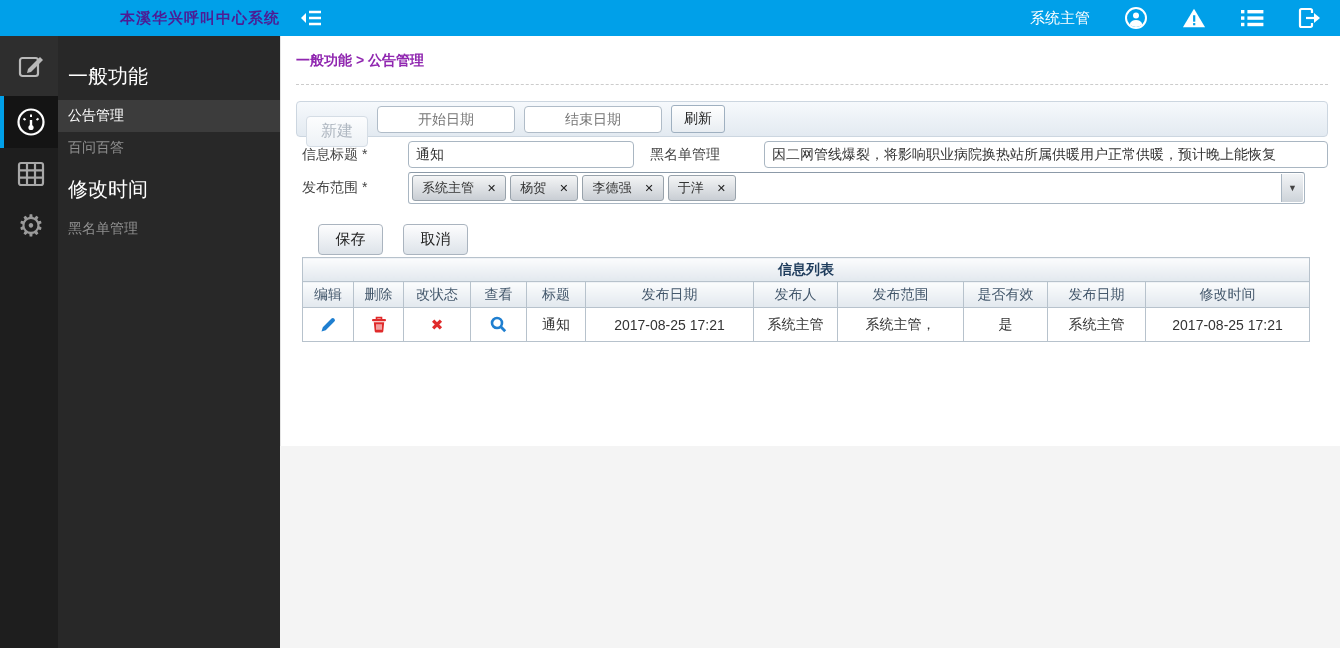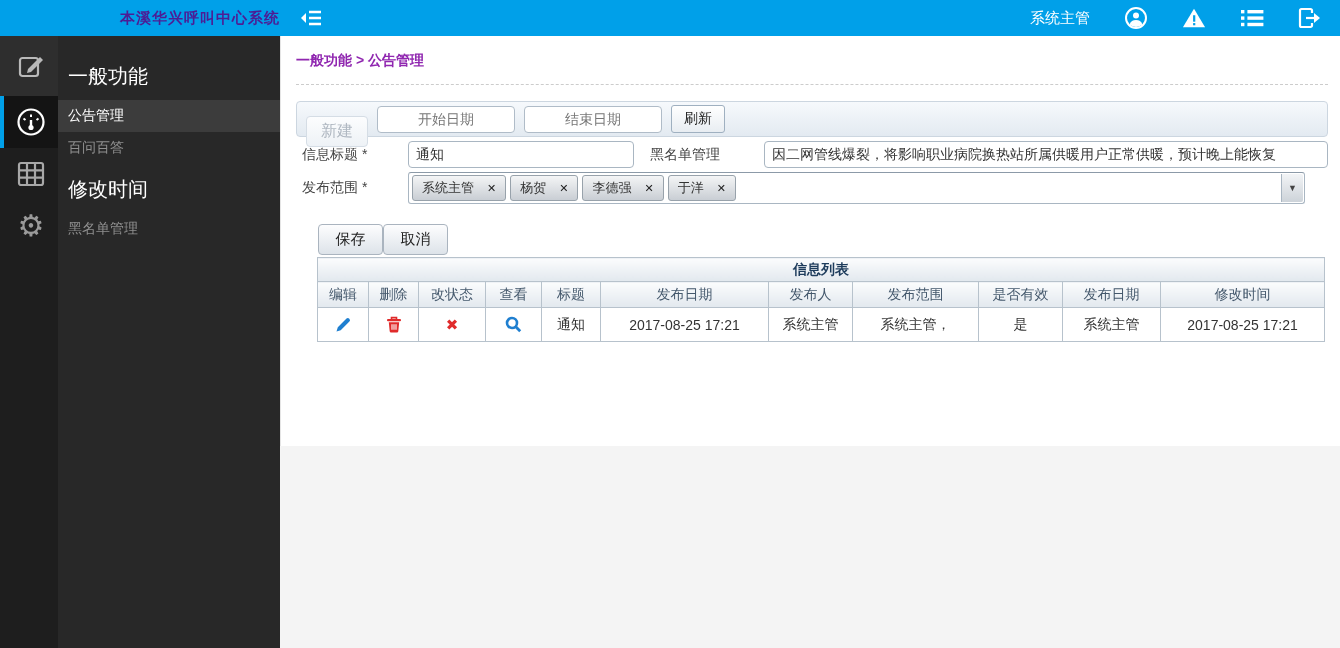--- a/index.html
+++ b/index.html
@@ -60,31 +60,31 @@
   .input-title { width:226px; }
   .input-content { width:564px; margin-left:32px; }
   .multiselect { flex:1; max-width:897px; min-height:28px; border:1px solid #a9b6c2; border-top-color:#8c9aa8;
                  border-radius:3px; background:#fff; display:flex; align-items:center; padding:1px 2px; position:relative; }
   .tag { display:inline-flex; align-items:center; margin:1px 3px 1px 1px; padding:3px 9px; font-size:13px; color:#333;
          border:1px solid #98a2ab; border-radius:3px; background:linear-gradient(#f4f5f6,#c9ced4); cursor:default; }
   .tag-x { margin-left:13px; font-size:11px; font-weight:bold; color:#222; cursor:pointer; }
   .ms-caret { position:absolute; right:1px; top:1px; bottom:1px; width:22px; border-left:1px solid #a9b6c2;
               background:linear-gradient(#f2f4f6,#cdd3d9); display:flex; align-items:center; justify-content:center;
               font-size:9px; color:#444; cursor:pointer; border-radius:0 2px 2px 0; }
-  .action-row { margin-top:20px; padding-left:22px; display:flex; }
+  .action-row { margin-top:20px; padding-left:22px; display:flex; gap:20px; }
   .btn-std { min-width:65px; padding:5px 15px; font-size:15px; color:#222; border:1px solid #aab4bf; border-radius:4px;
              background:linear-gradient(#fdfdfe,#dde3e9); cursor:pointer; font-family:inherit; }
 
   
   .export-row { display:flex; justify-content:flex-end; align-items:center; margin-top:10px; margin-right:4px;
                 color:#1a7ad1; cursor:pointer; height:32px; }
   .export-label { font-size:24px; color:#1a7ad1; }
 
   
-  table.grid { border-collapse:collapse; table-layout:fixed; width:1007px; margin-left:21px; margin-top:2px; background:#a16207; }
+  table.grid { border-collapse:collapse; table-layout:fixed; width:1007px; margin-left:6px; margin-top:2px; background:#a16207; }
   table.grid th, table.grid td { border:1px solid #b7c2cc; text-align:center; overflow:hidden; white-space:nowrap; }
   .grid-title th { background:linear-gradient(#fbfcfd,#e2e8ee); color:#1e3c5c; font-size:14px; font-weight:bold; height:24px; }
   .grid-head th { background:linear-gradient(#fbfcfd,#e2e8ee); color:#44586c; font-size:14px; font-weight:normal; height:26px; }
   .grid-data td { height:34px; font-size:14px; color:#333; background:#fff; }
   .cell-icon { display:inline-flex; align-items:center; justify-content:center; cursor:pointer; vertical-align:middle; }
   .toggle-x { color:#e02b2b; font-weight:bold; font-size:15px; cursor:pointer; }
 </style>
 </head>
 <body>
 

